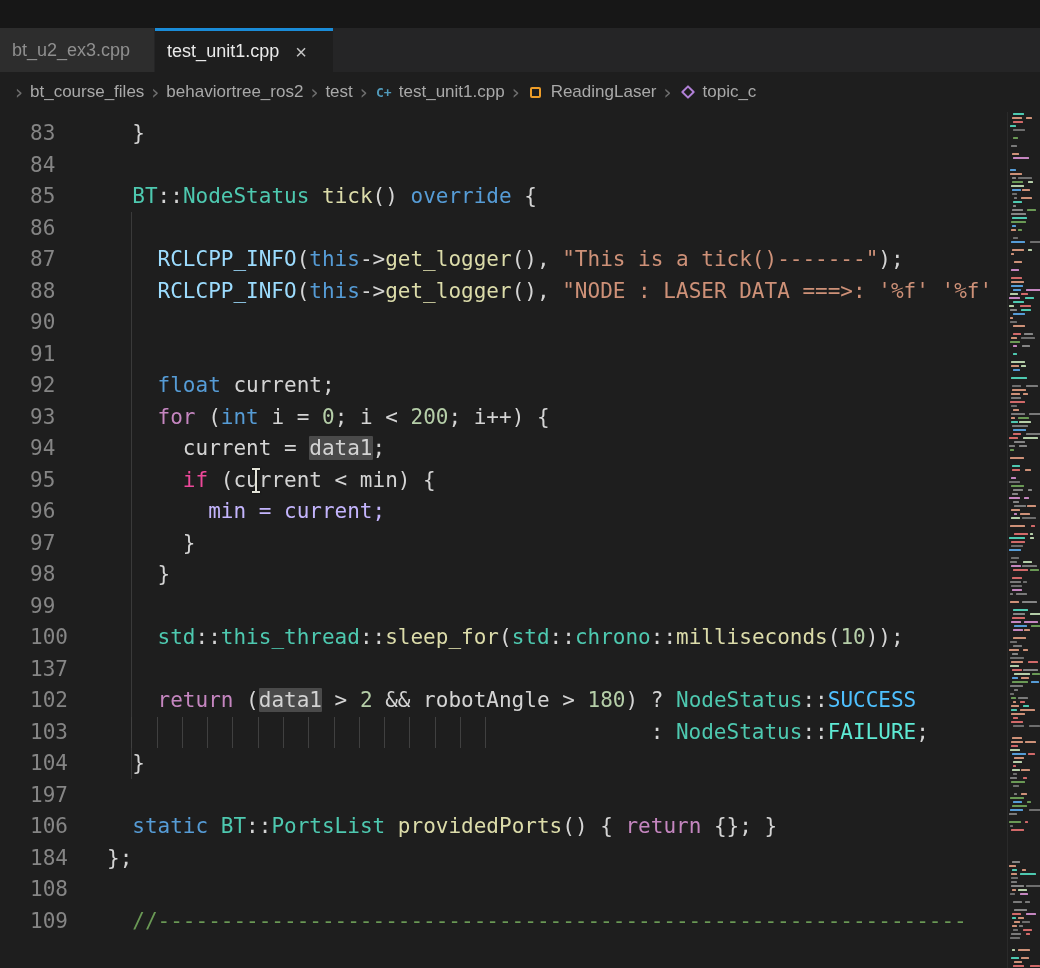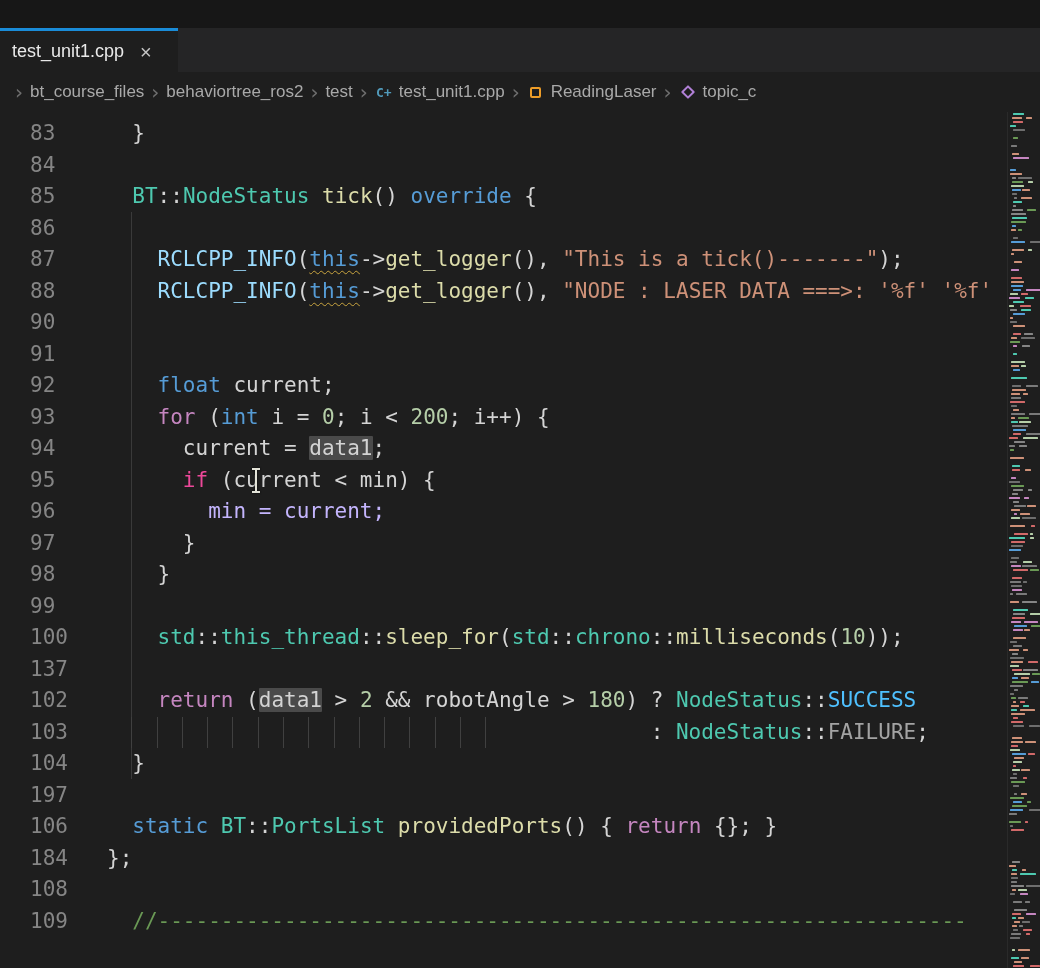--- a/index.html
+++ b/index.html
@@ -22,41 +22,44 @@
   .icon-method { width:10px; height:10px; border:2px solid #b180d7; transform:rotate(45deg); border-radius:1px; }
 
   
   .editor { position:relative; height:856px; background:#1e1e1e; padding-top:6px; overflow:hidden; }
   .block-guide { position:absolute; width:1px; background:#3a3a3a; }
   .line { display:flex; height:31.5px; line-height:31.5px; font-family:"DejaVu Sans Mono", monospace; font-size:21px; }
   .ln { flex:0 0 107px; padding-left:30px; color:#858585; user-select:none; }
   .code { flex:1 1 auto; white-space:pre; position:relative; overflow:hidden; color:#d4d4d4; }
   .code .gd { display:inline-block; height:100%; vertical-align:top;
       background:repeating-linear-gradient(to right, transparent 0, transparent calc(2ch - 1px), #404040 calc(2ch - 1px), #404040 2ch); }
-  .sq { text-decoration:underline; text-decoration-style:wavy; text-decoration-color:#c8a43f; text-decoration-thickness:1px; text-underline-offset:4px; }
+  .sq { text-decoration-style:wavy; text-decoration-color:#c8a43f; text-decoration-thickness:1px; text-underline-offset:4px; }
   .hl { background:rgba(135,135,135,0.42); border-radius:1px;text-align:right; }
 
   
   .ibeam { position:absolute; top:3px; width:10px; height:25px; pointer-events:none;
       background:linear-gradient(#e3e3d8,#e3e3d8) center/2px 100% no-repeat;
       filter:drop-shadow(0 0 1px rgba(0,0,0,0.8)); }
   .ibeam::before,.ibeam::after { content:""; position:absolute; left:1px; width:8px; height:2px; background:#e3e3d8; }
   .ibeam::before { top:0; } .ibeam::after { bottom:0; }
 
   
   .minimap { position:absolute; top:0; right:0; width:33px; height:100%; background:#1e1e1e; border-left:1px solid #2a2a2a; z-index:2; overflow:hidden; cursor:pointer; }
   .mrow { height:4px; display:flex; align-items:center; }
   .mrow span { display:inline-block; height:2.5px; border-radius:0.5px; flex:0 0 auto; }
 </style>
 </head>
 <body>
 
 <div class="titlebar"></div>
 
 <div class="tabbar">
+  <div class="tab inactive">
+    <span>bt_u2_ex3.cpp</span>
+  </div>
   <div class="tab active">
     <span>test_unit1.cpp</span>
     <span class="close">×</span>
   </div>
 </div>
 
 <div class="breadcrumbs">
   <span class="chev">›</span>
   <span class="crumb">
       <span>bt_course_files</span>
@@ -163,21 +166,21 @@
       <div class="line">
         <span class="ln">137</span>
         <span class="code"></span>
       </div>
       <div class="line">
         <span class="ln">102</span>
         <span class="code"><span style="color: rgb(212, 212, 212);">    </span><span style="color: rgb(197, 134, 192);">return</span><span style="color: rgb(212, 212, 212);"> (</span><span class="hl" style="color: rgb(212, 212, 212);">data1</span><span style="color: rgb(212, 212, 212);"> &gt; </span><span style="color: rgb(181, 206, 168);">2</span><span style="color: rgb(212, 212, 212);"> &amp;&amp; robotAngle &gt; </span><span style="color: rgb(181, 206, 168);">180</span><span style="color: rgb(212, 212, 212);">) ? </span><span style="color: rgb(78, 201, 176);">NodeStatus</span><span style="color: rgb(212, 212, 212);">::</span><span style="color: rgb(79, 193, 255);">SUCCESS</span></span>
       </div>
       <div class="line">
         <span class="ln">103</span>
-        <span class="code"><span class="gd" style="width: 30ch;"></span><span style="color: rgb(212, 212, 212);">             : </span><span style="color: rgb(78, 201, 176);">NodeStatus</span><span style="color: rgb(212, 212, 212);">::</span><span style="color: #a3a3a3;">FAILURE</span><span style="color: rgb(212, 212, 212);">;</span></span>
+        <span class="code"><span class="gd" style="width: 30ch;"></span><span style="color: rgb(212, 212, 212);">             : </span><span style="color: rgb(78, 201, 176);">NodeStatus</span><span style="color: rgb(212, 212, 212);">::</span><span style="color: #5eead4;">FAILURE</span><span style="color: rgb(212, 212, 212);">;</span></span>
       </div>
       <div class="line">
         <span class="ln">104</span>
         <span class="code"><span style="color: rgb(212, 212, 212);">  }</span></span>
       </div>
       <div class="line">
         <span class="ln">197</span>
         <span class="code"></span>
       </div>
       <div class="line">

